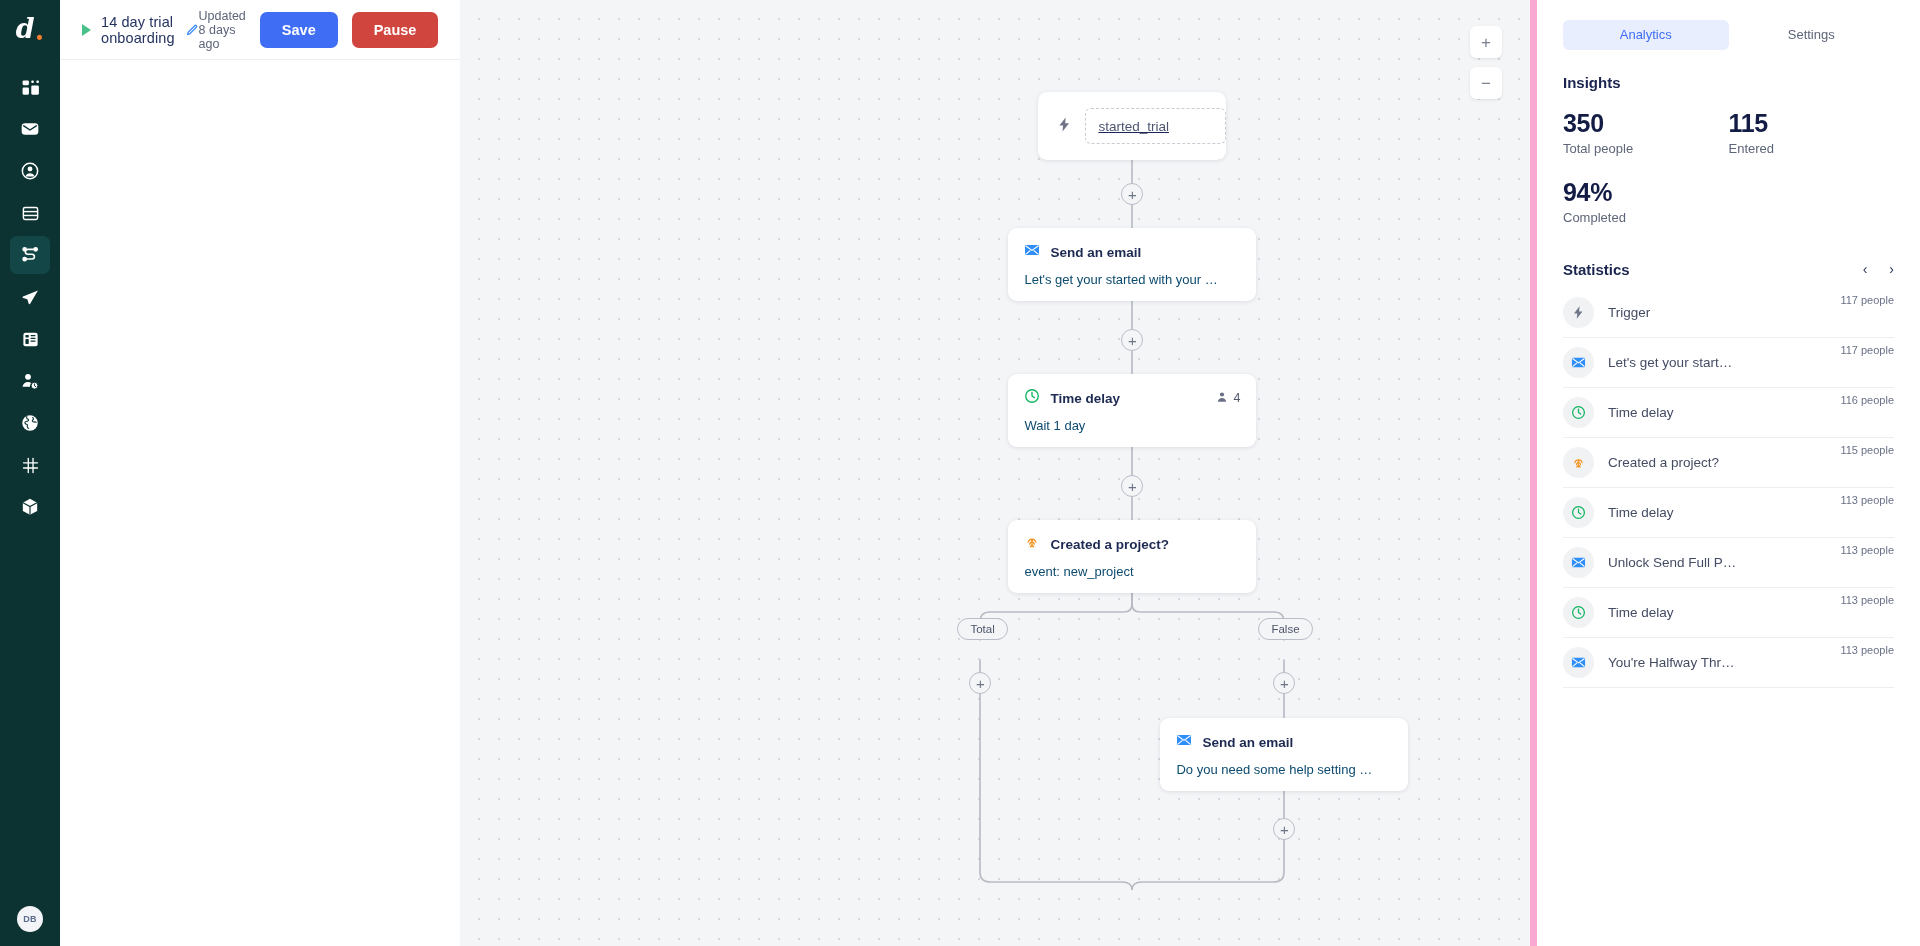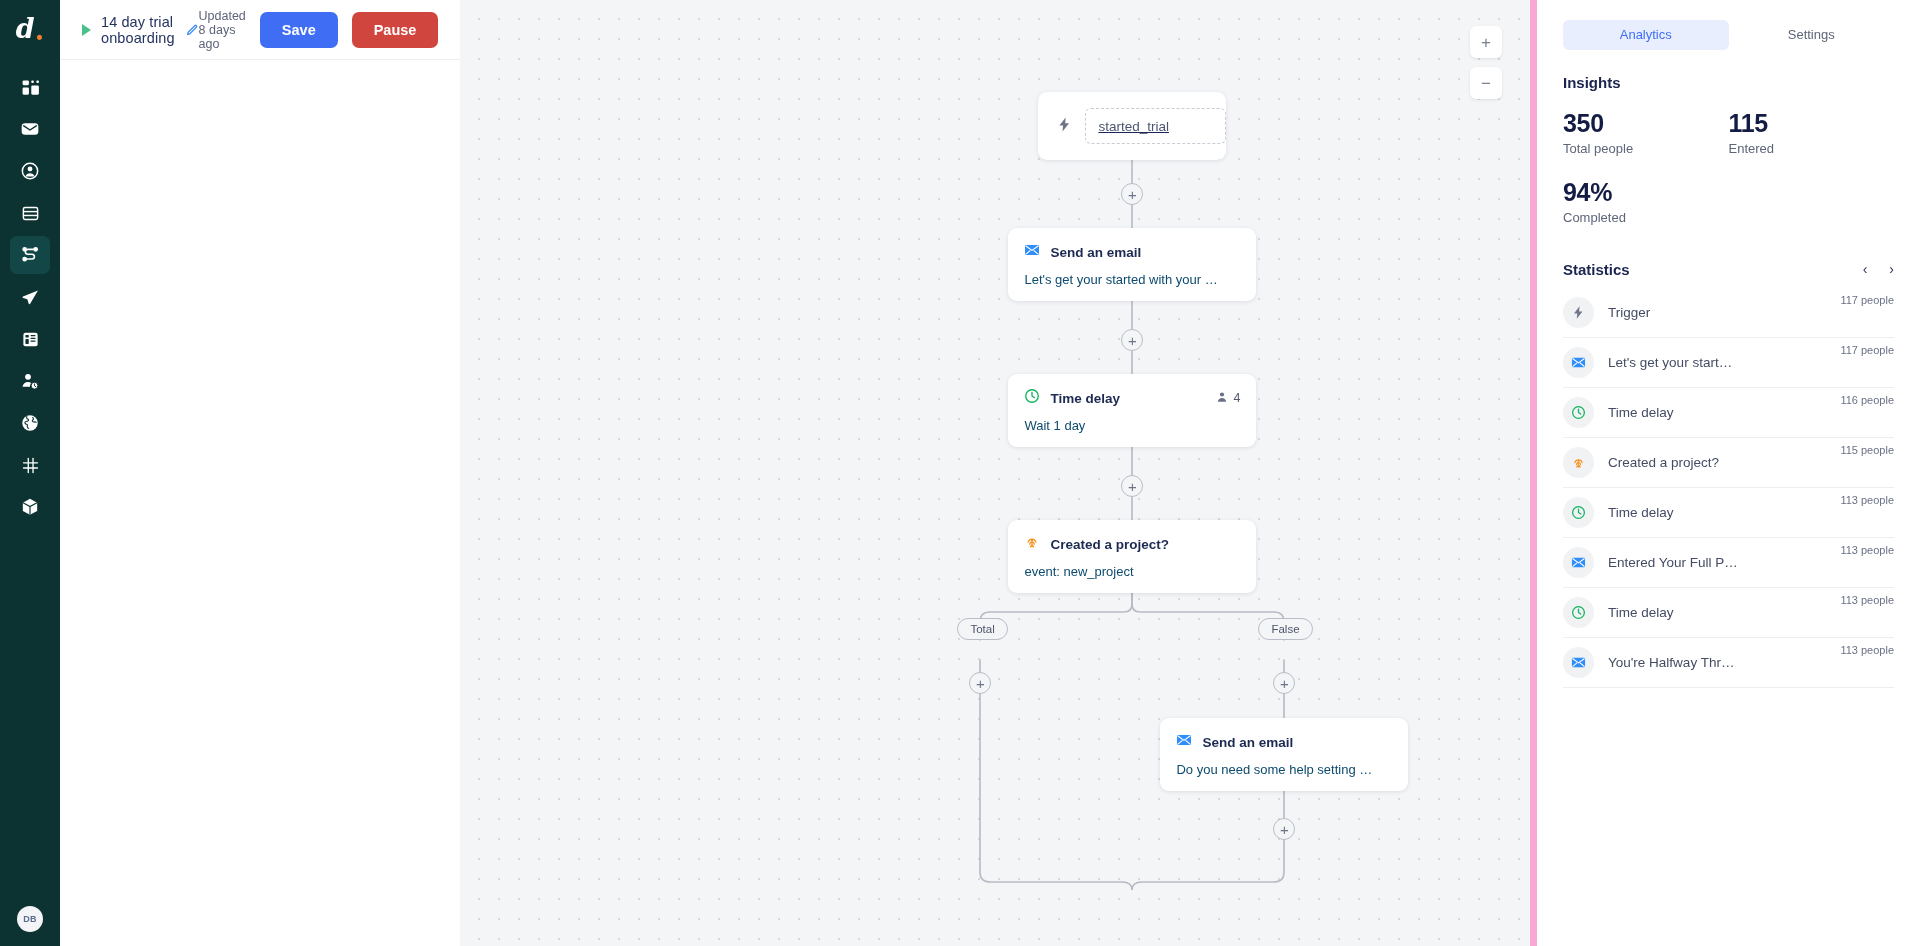--- a/index.html
+++ b/index.html
@@ -550,21 +550,21 @@
             <span class="stat-people">113 people</span>
           </div>
 
           <div class="stat-row">
             <span class="stat-icon">
               <svg width="15" height="15" viewBox="0 0 24 24">
                   <rect x="1.5" y="4.5" width="21" height="15" rx="1.6" fill="#2f8ef7"></rect>
                   <path d="M2.4 5.6l9.6 7 9.6-7M2.4 18.6l7.2-6M21.6 18.6l-7.2-6" stroke="#ffffff" stroke-width="1.8" fill="none"></path>
                 </svg>
             </span>
-            <span class="stat-name">Entered Your Full P…</span>
+            <span class="stat-name">Unlock Send Full P…</span>
             <span class="stat-people">113 people</span>
           </div>
 
           <div class="stat-row">
             <span class="stat-icon">
               <svg width="15" height="15" viewBox="0 0 24 24" fill="none" stroke="#10b45f" stroke-width="2">
                   <circle cx="12" cy="12" r="9.4"></circle>
                   <path d="M12 6.6V12l3.6 2.4" stroke-linecap="round"></path>
                 </svg>
             </span>

